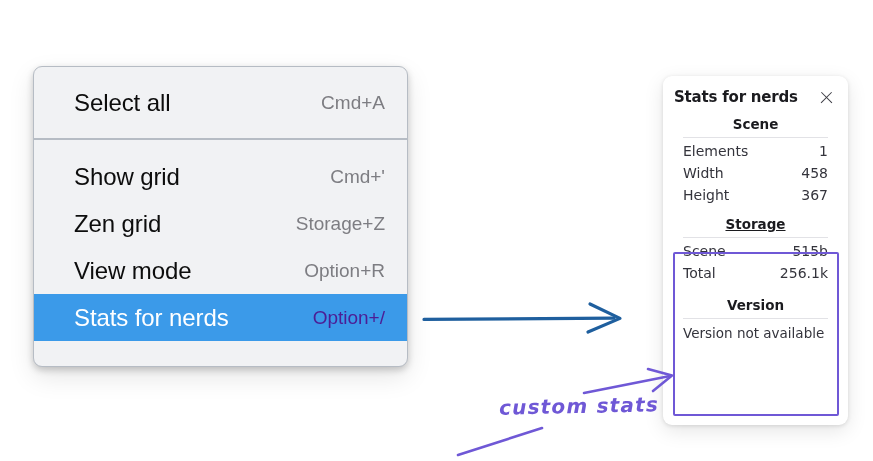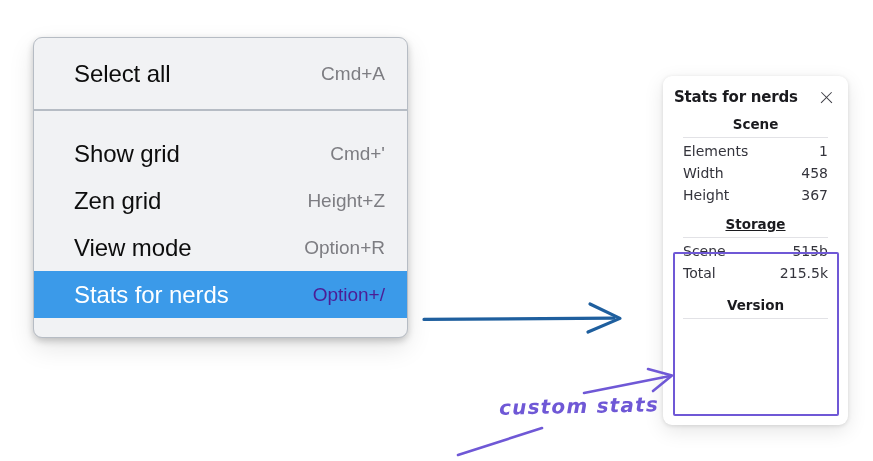--- a/index.html
+++ b/index.html
@@ -13,35 +13,35 @@
     position: relative;
     overflow: hidden;
     font-family: "Liberation Sans", sans-serif;
     -webkit-font-smoothing: antialiased;
   }
 
   
   #context-menu {
     position: absolute;
     left: 33px;
-    top: 37px;
+    top: 66px;
     width: 375px;
     height: 301px;
     background: #f1f2f4;
     border: 1px solid #b6bcc4;
     border-radius: 9px;
     box-shadow: 0 3px 7px rgba(0,0,0,0.20), 0 10px 26px rgba(0,0,0,0.10);
     box-sizing: border-box;
     overflow: hidden;
   }
   .menu-group {
     padding: 6px 0 6px 0;
   }
   .menu-group.group-top { padding: 12px 0 12px 0; }
-  .menu-group.group-bottom { padding: 19px 0 13px 0; }
+  .menu-group.group-bottom { padding: 13px 0 13px 0; }
   .menu-separator {
     height: 2px;
     background: #b6bcc4;
     width: 100%;
   }
   .menu-item {
     display: flex;
     align-items: center;
     justify-content: space-between;
     height: 47px;
@@ -184,21 +184,21 @@
 
   <div class="menu-separator"></div>
 
   <div class="menu-group group-bottom">
     <div class="menu-item">
       <span class="mi-label">Show grid</span>
       <span class="mi-shortcut">Cmd+'</span>
     </div>
     <div class="menu-item">
       <span class="mi-label">Zen grid</span>
-      <span class="mi-shortcut">Height+Z</span>
+      <span class="mi-shortcut">Storage+Z</span>
     </div>
     <div class="menu-item">
       <span class="mi-label">View mode</span>
       <span class="mi-shortcut">Option+R</span>
     </div>
     <div class="menu-item selected">
       <span class="mi-label">Stats for nerds</span>
       <span class="mi-shortcut">Option+/</span>
     </div>
   </div>
@@ -228,25 +228,26 @@
     </div>
 
     <div class="sec-title" style="padding-top:10px;text-decoration:underline;">Storage</div>
     <div class="sec-rule"></div>
     <div class="stat-row">
       <span class="sl">Scene</span>
       <span class="sv">515b</span>
     </div>
     <div class="stat-row">
       <span class="sl">Total</span>
-      <span class="sv">215.5k</span>
+      <span class="sv">256.1k</span>
     </div>
 
     <div class="sec-title" style="padding-top:13px;">Version</div>
     <div class="sec-rule"></div>
+    <div class="version-line">Version not available</div>
   </div>
 </div>
 
 <div id="annot-rect"></div>
 
 <svg id="blue-arrow" width="215" height="48" viewBox="0 0 215 48">
   <path d="M6 23.4 L196 22.2" stroke="#1f5f9e" stroke-width="3.2" stroke-linecap="round" fill="none"></path>
   <path d="M172 8 L202 22.4 L170 36" stroke="#1f5f9e" stroke-width="3.2" stroke-linecap="round" stroke-linejoin="round" fill="none"></path>
 </svg>
 

